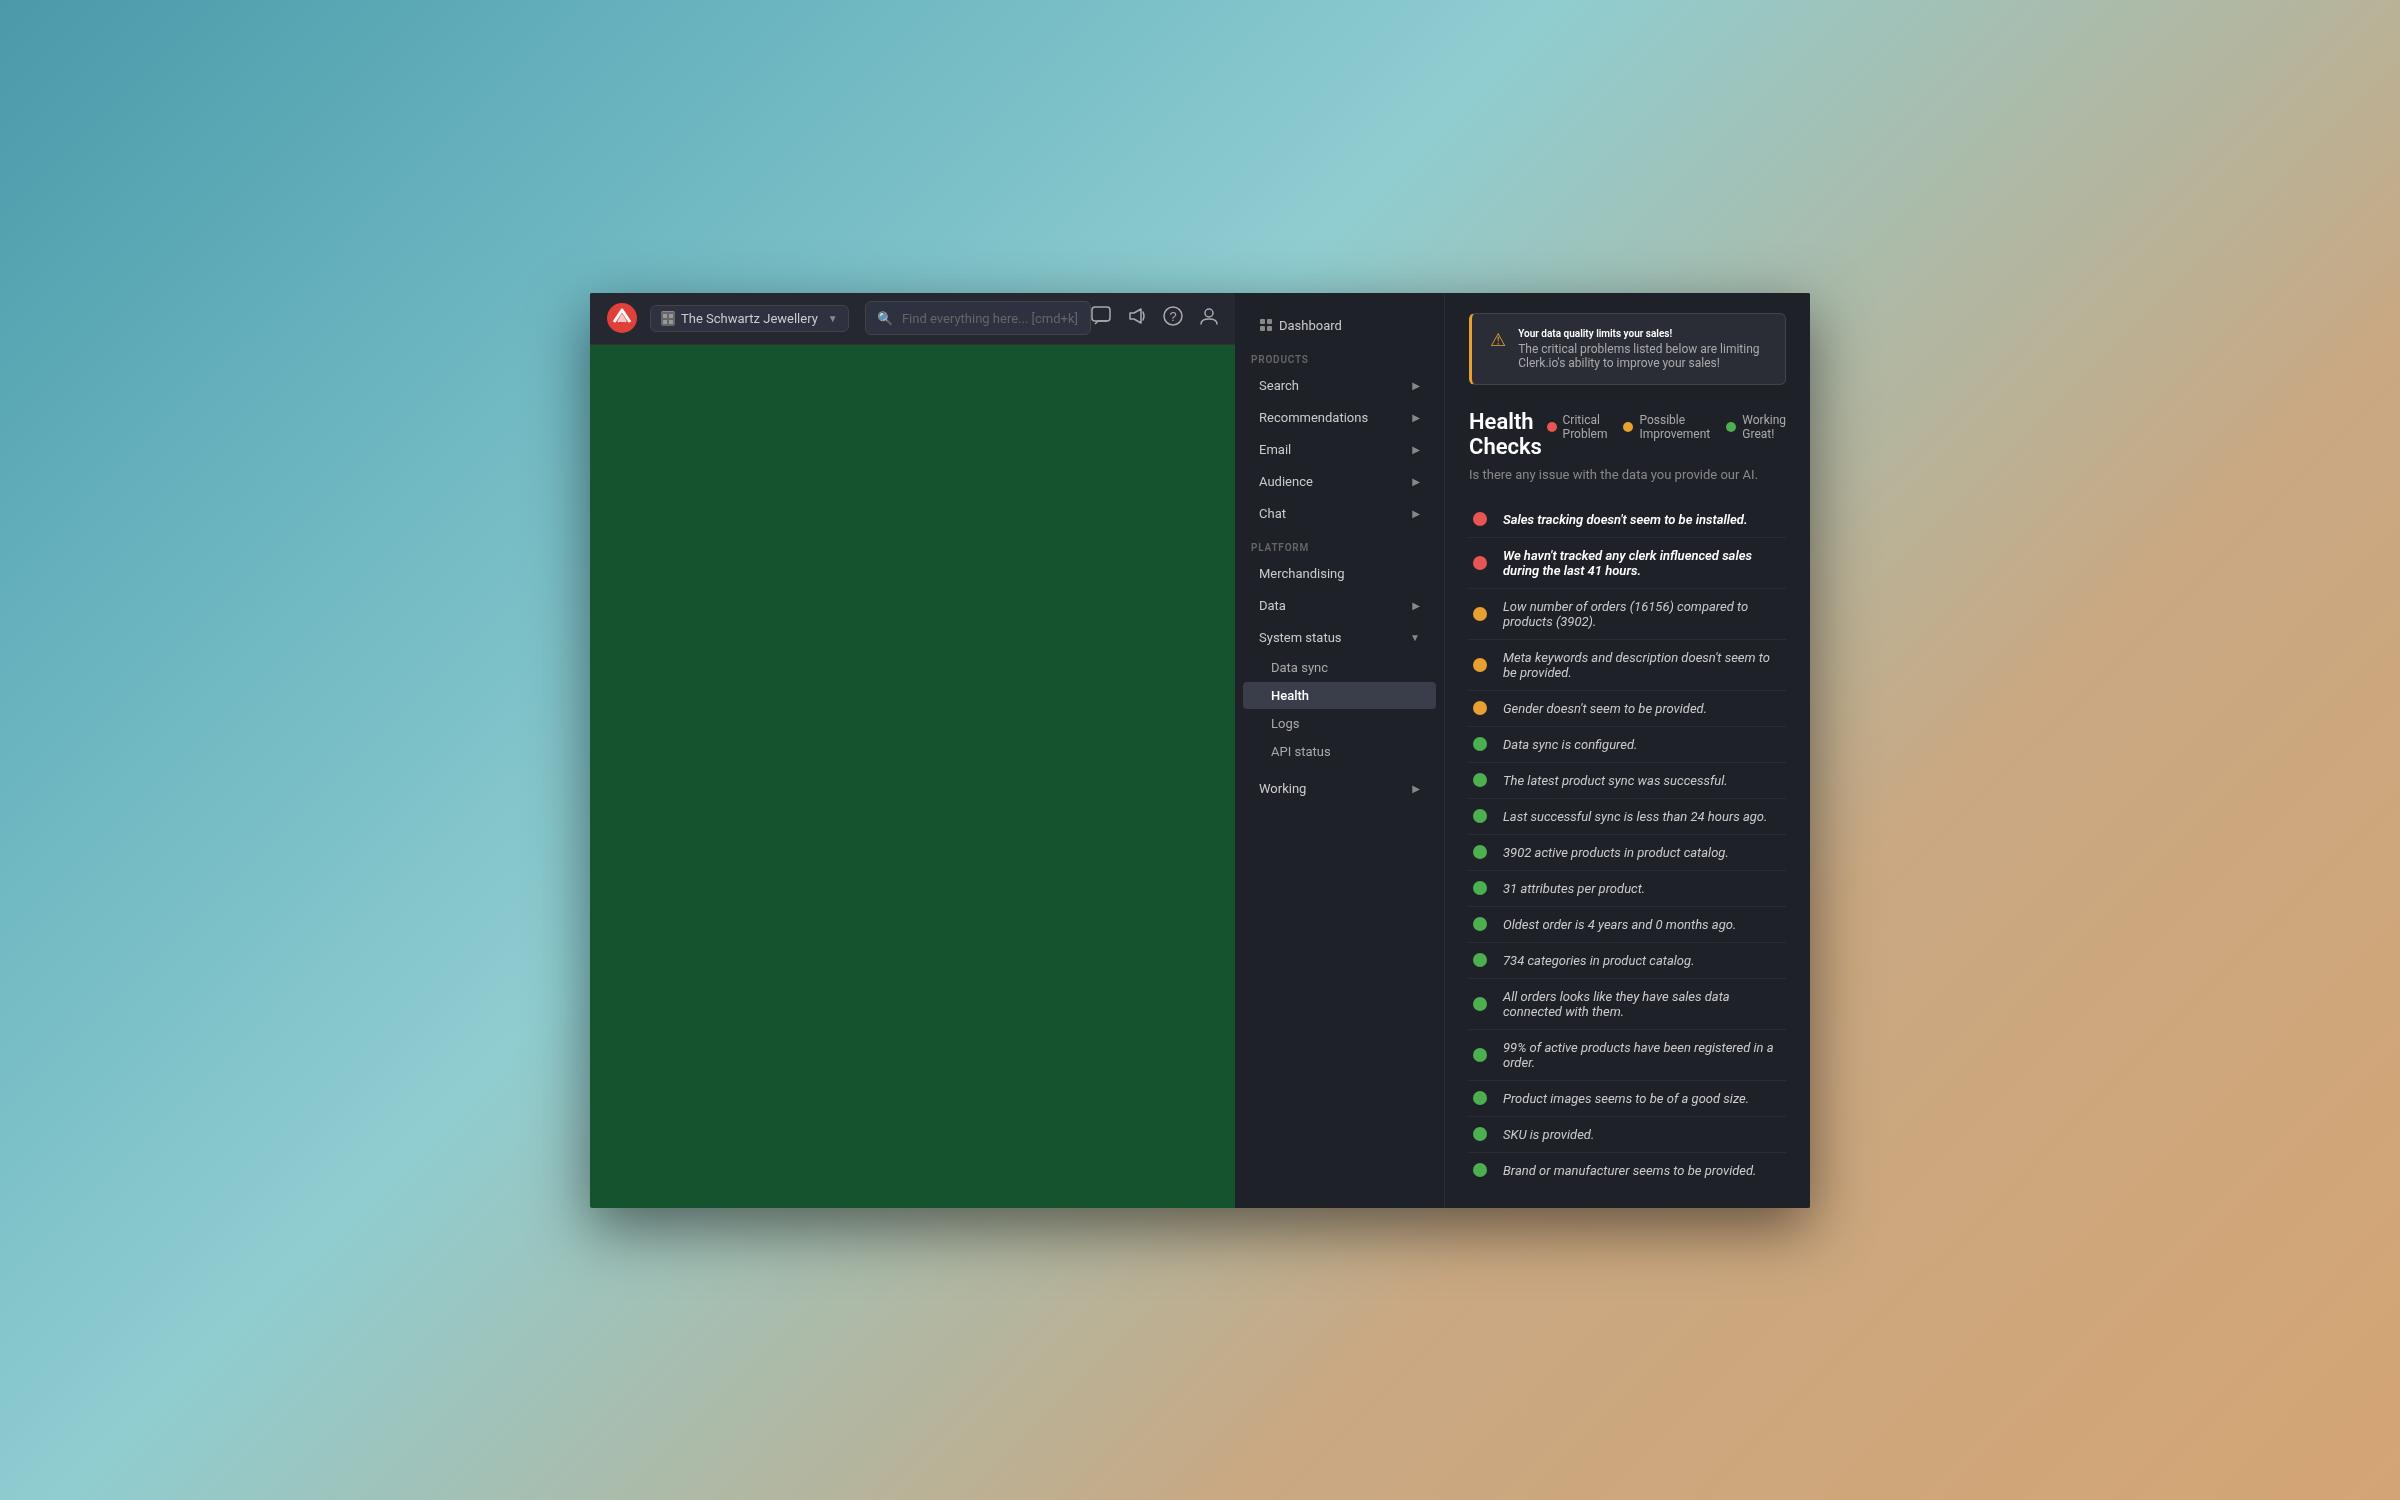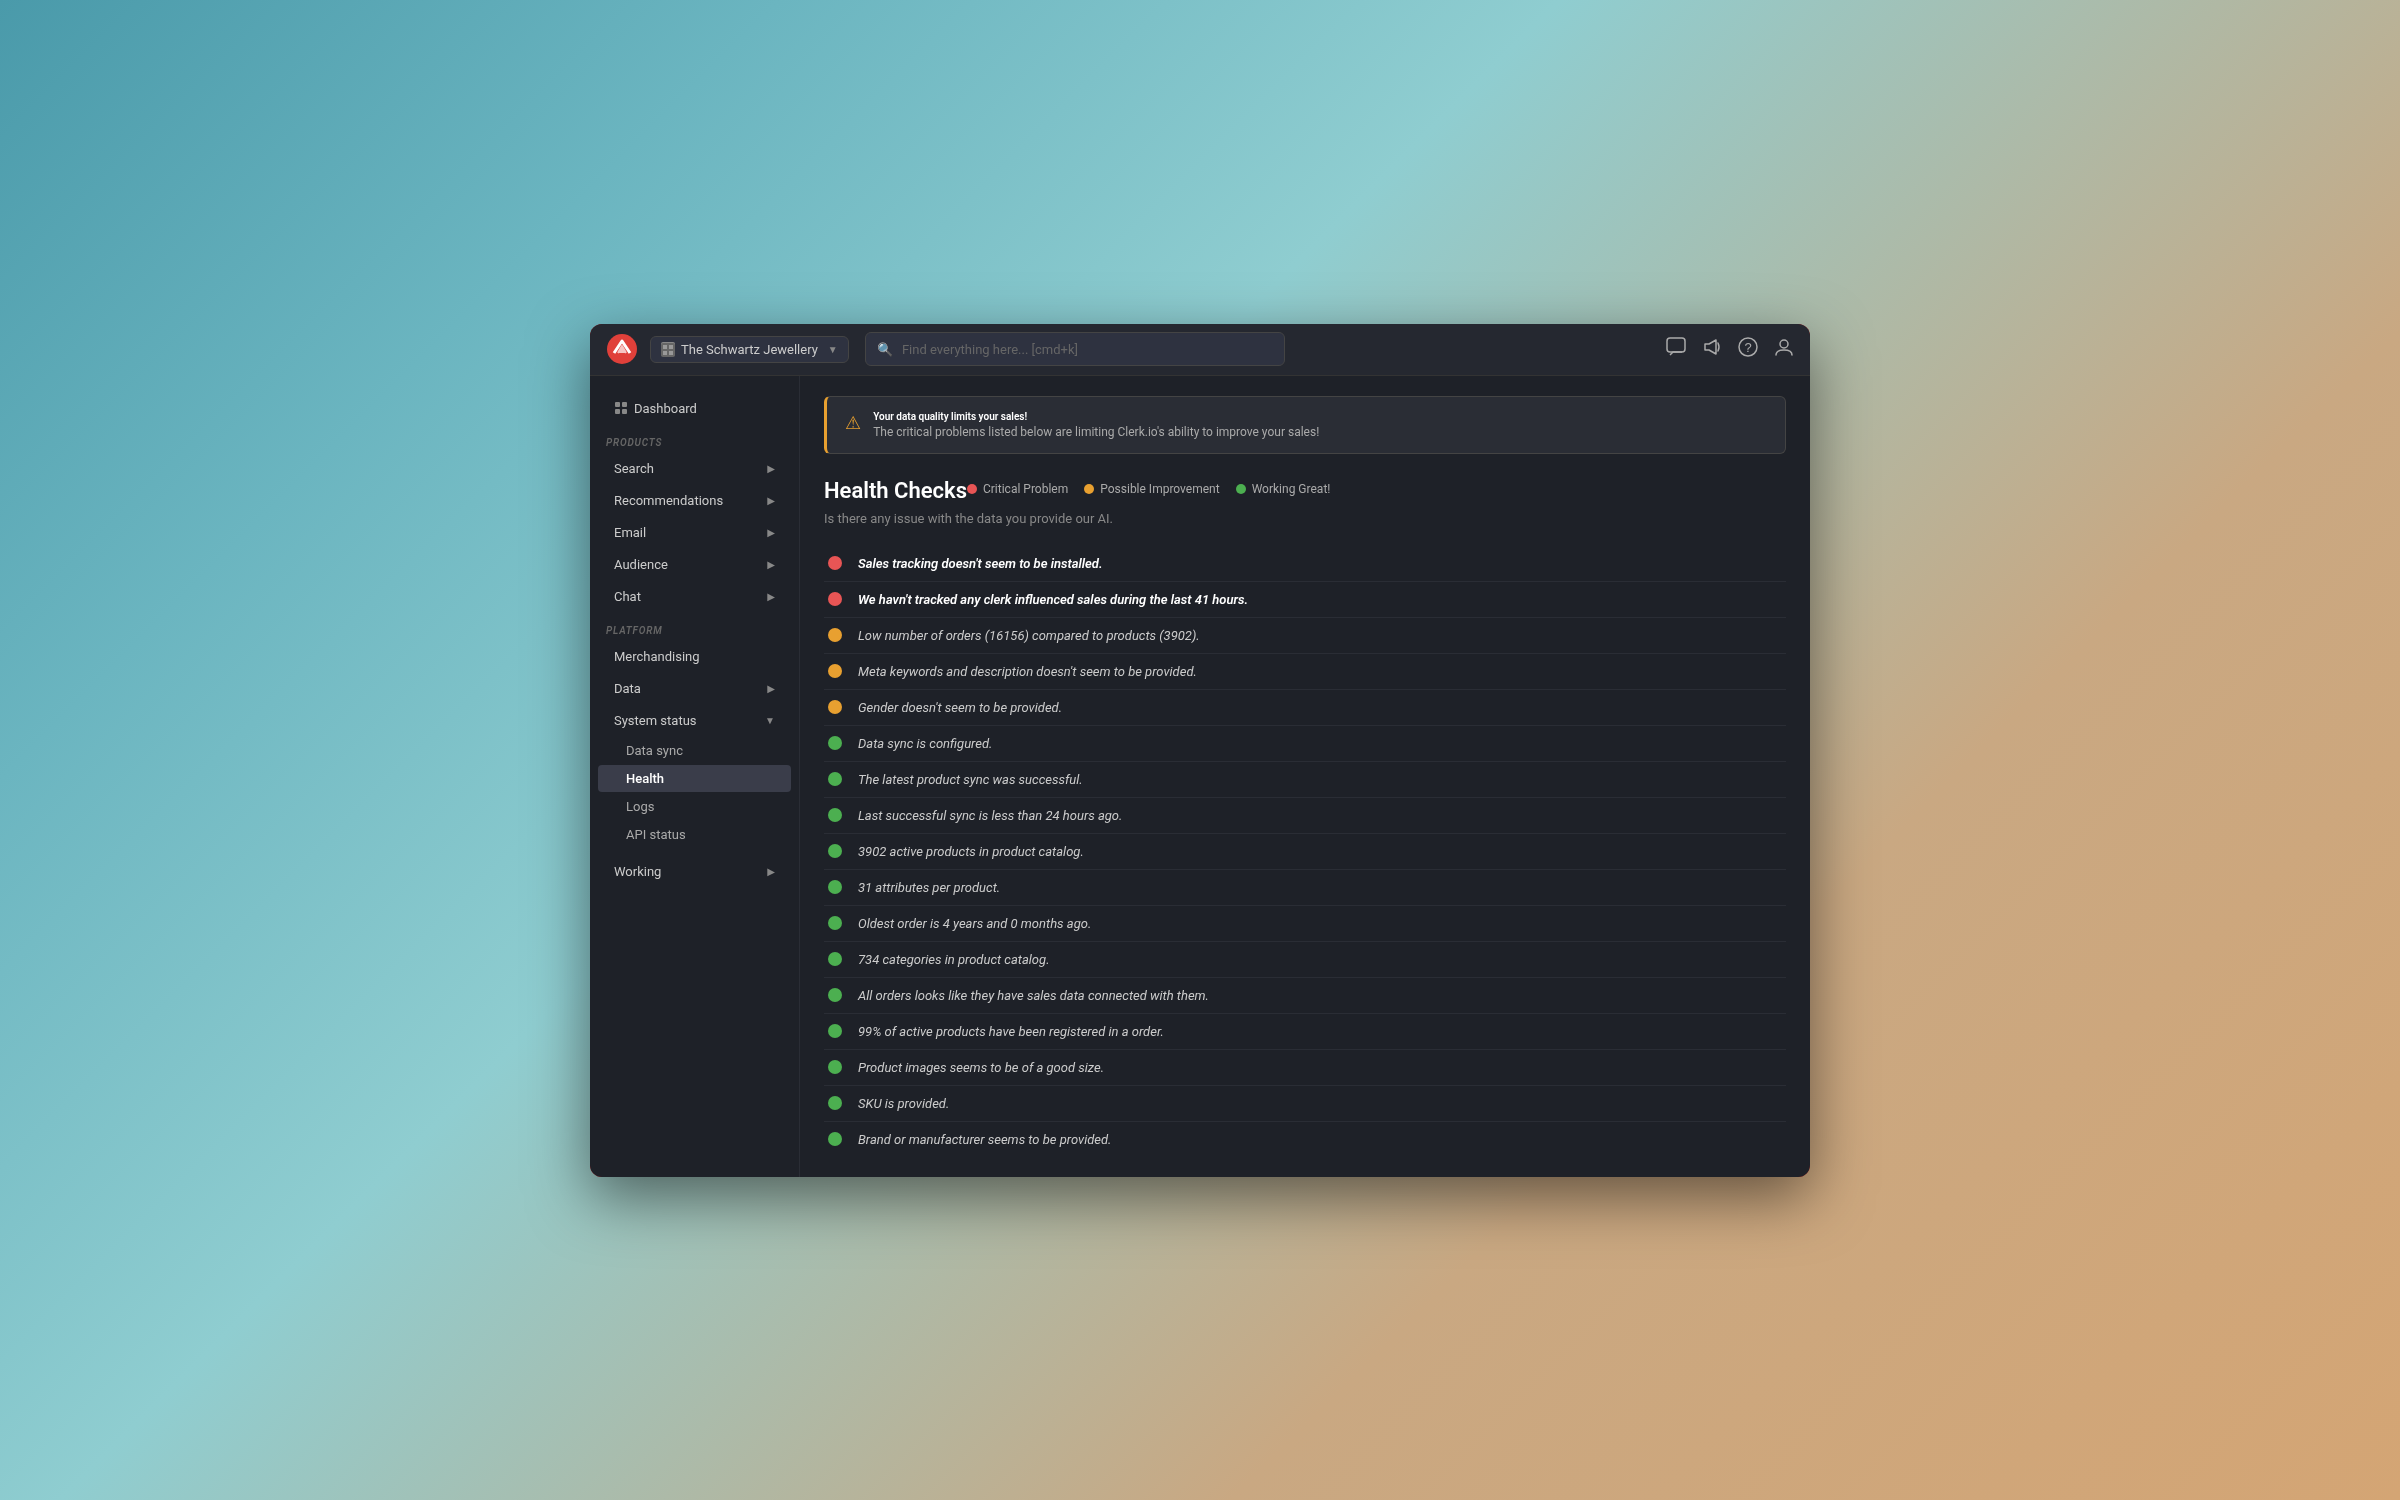--- a/index.html
+++ b/index.html
@@ -8,25 +8,25 @@
       background: linear-gradient(135deg, #4a9aaa 0%, #6bb5c0 20%, #8fcdd0 40%, #c9a882 70%, #d4a574 100%);
       min-height: 100vh;
       display: flex;
       align-items: center;
       justify-content: center;
       padding: 20px;
     }
     .app-window {
       width: 1220px;
       min-height: 820px;
-      background: #b91c1c;
-      border-radius: 12px;
+      background: #14532d;
+      border-radius: 2px;
       overflow: hidden;
       display: flex;
-      flex-direction: column;
+      flex-direction: row;
       box-shadow: 0 20px 60px rgba(0,0,0,0.5);
     }
     
     .topbar {
       background: #252830;
       height: 52px;
       display: flex;
       align-items: center;
       padding: 0 16px;
       border-bottom: 1px solid #333;
@@ -122,21 +122,20 @@
       border-radius: 4px;
       margin: 1px 8px;
     }
     .sidebar-section-label {
       padding: 12px 16px 4px;
       color: #666;
       font-size: 10px;
       font-weight: 600;
       text-transform: uppercase;
       letter-spacing: 0.8px;
-      font-style: italic;
     }
     .sidebar-arrow {
       font-size: 10px;
       color: #888;
       margin-left: auto;
     }
     .sidebar-sub-item {
       padding: 6px 16px 6px 28px;
       color: #aaa;
       font-size: 13px;

